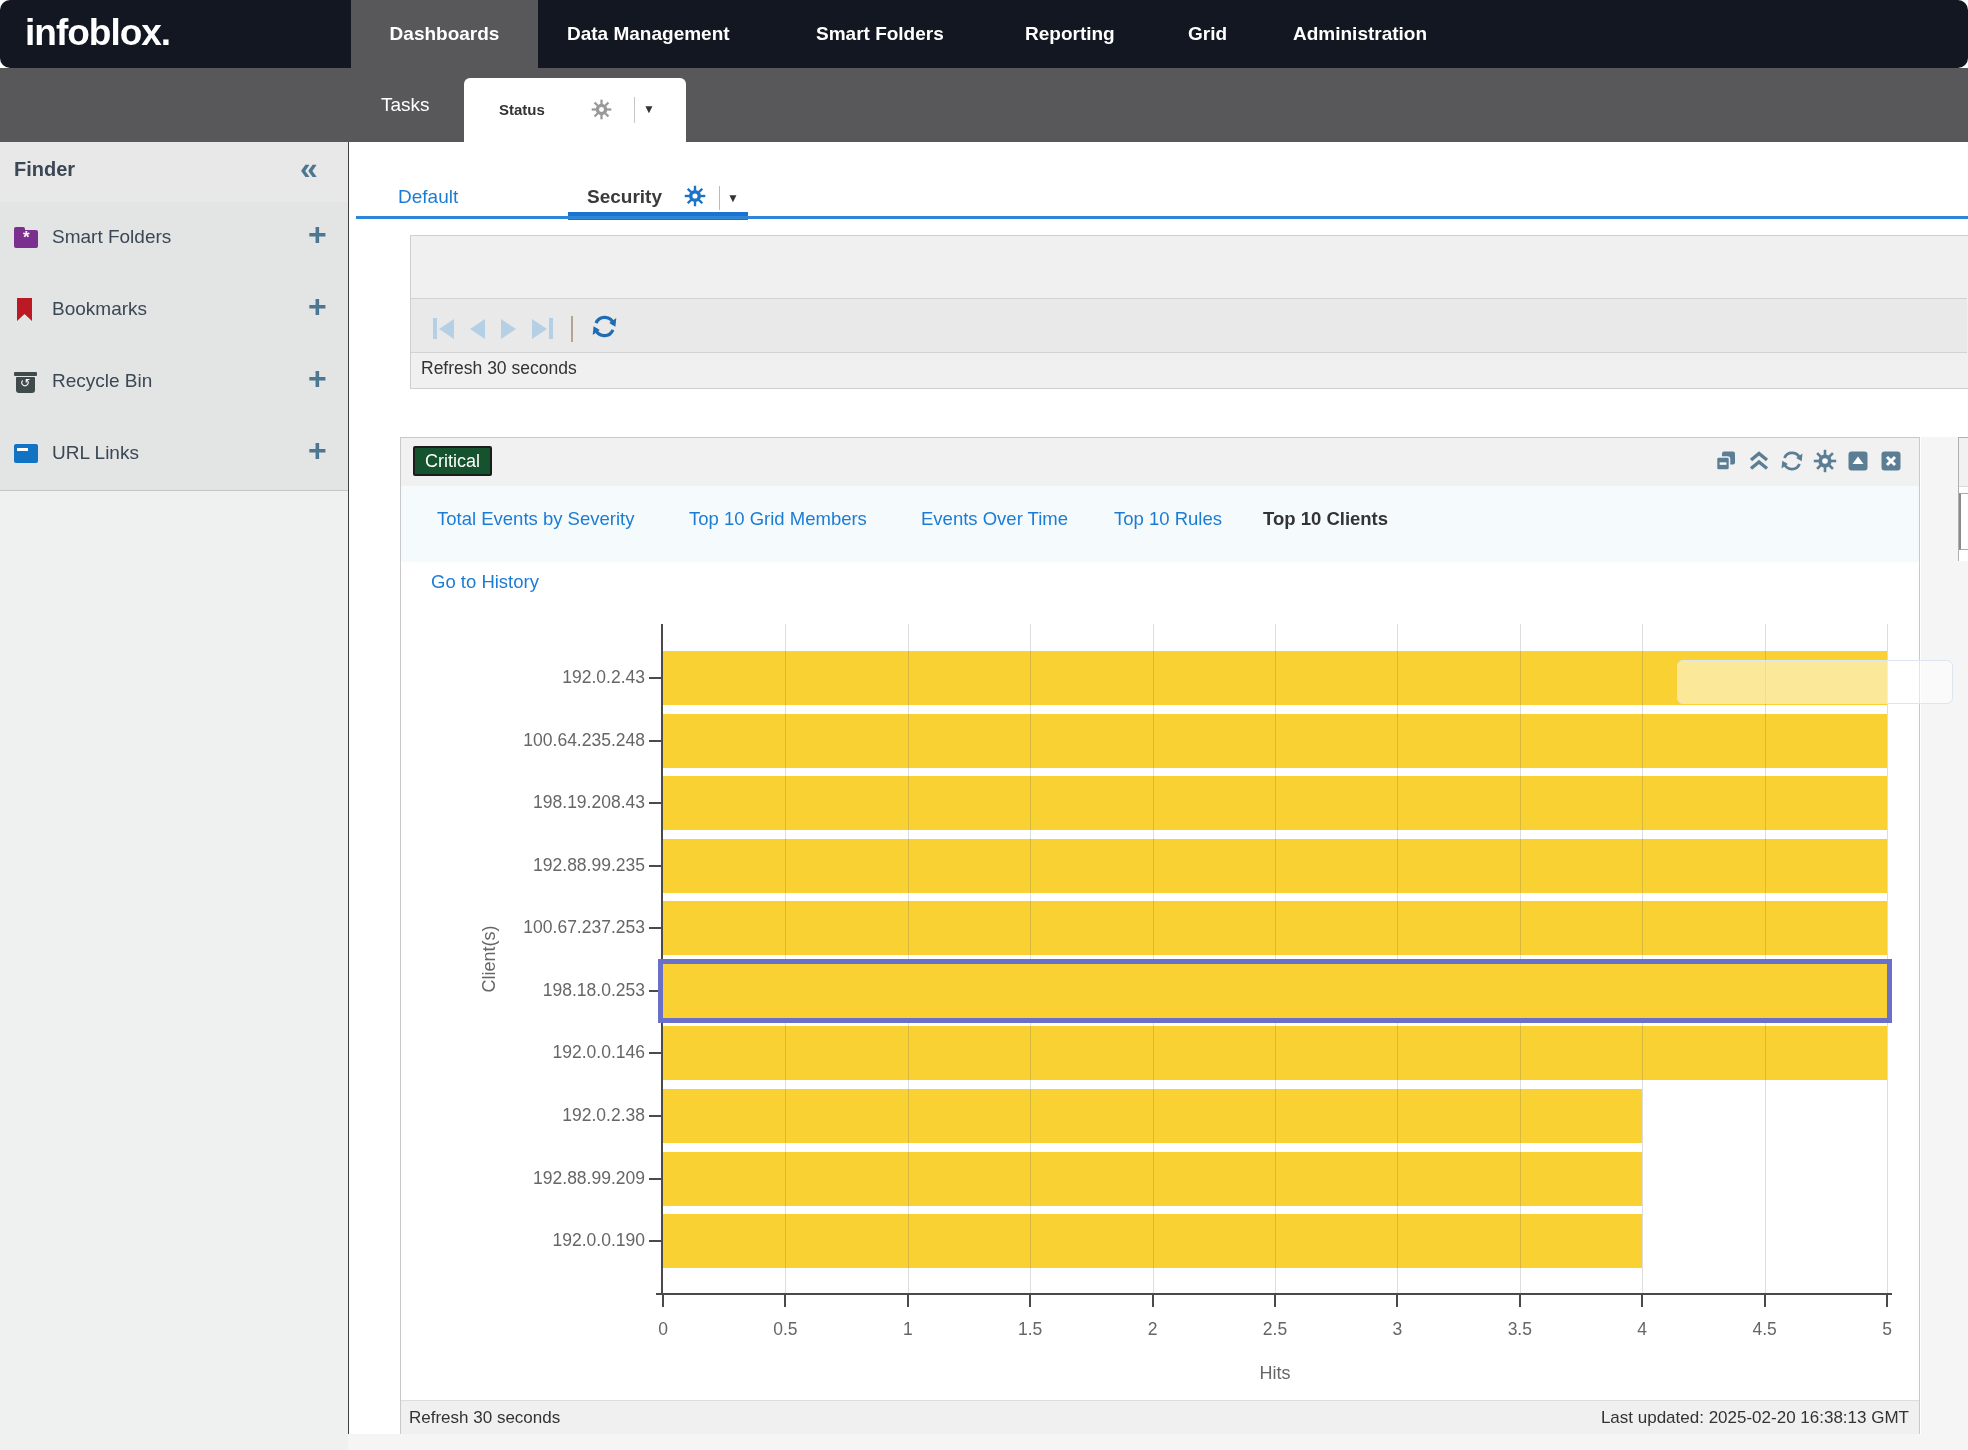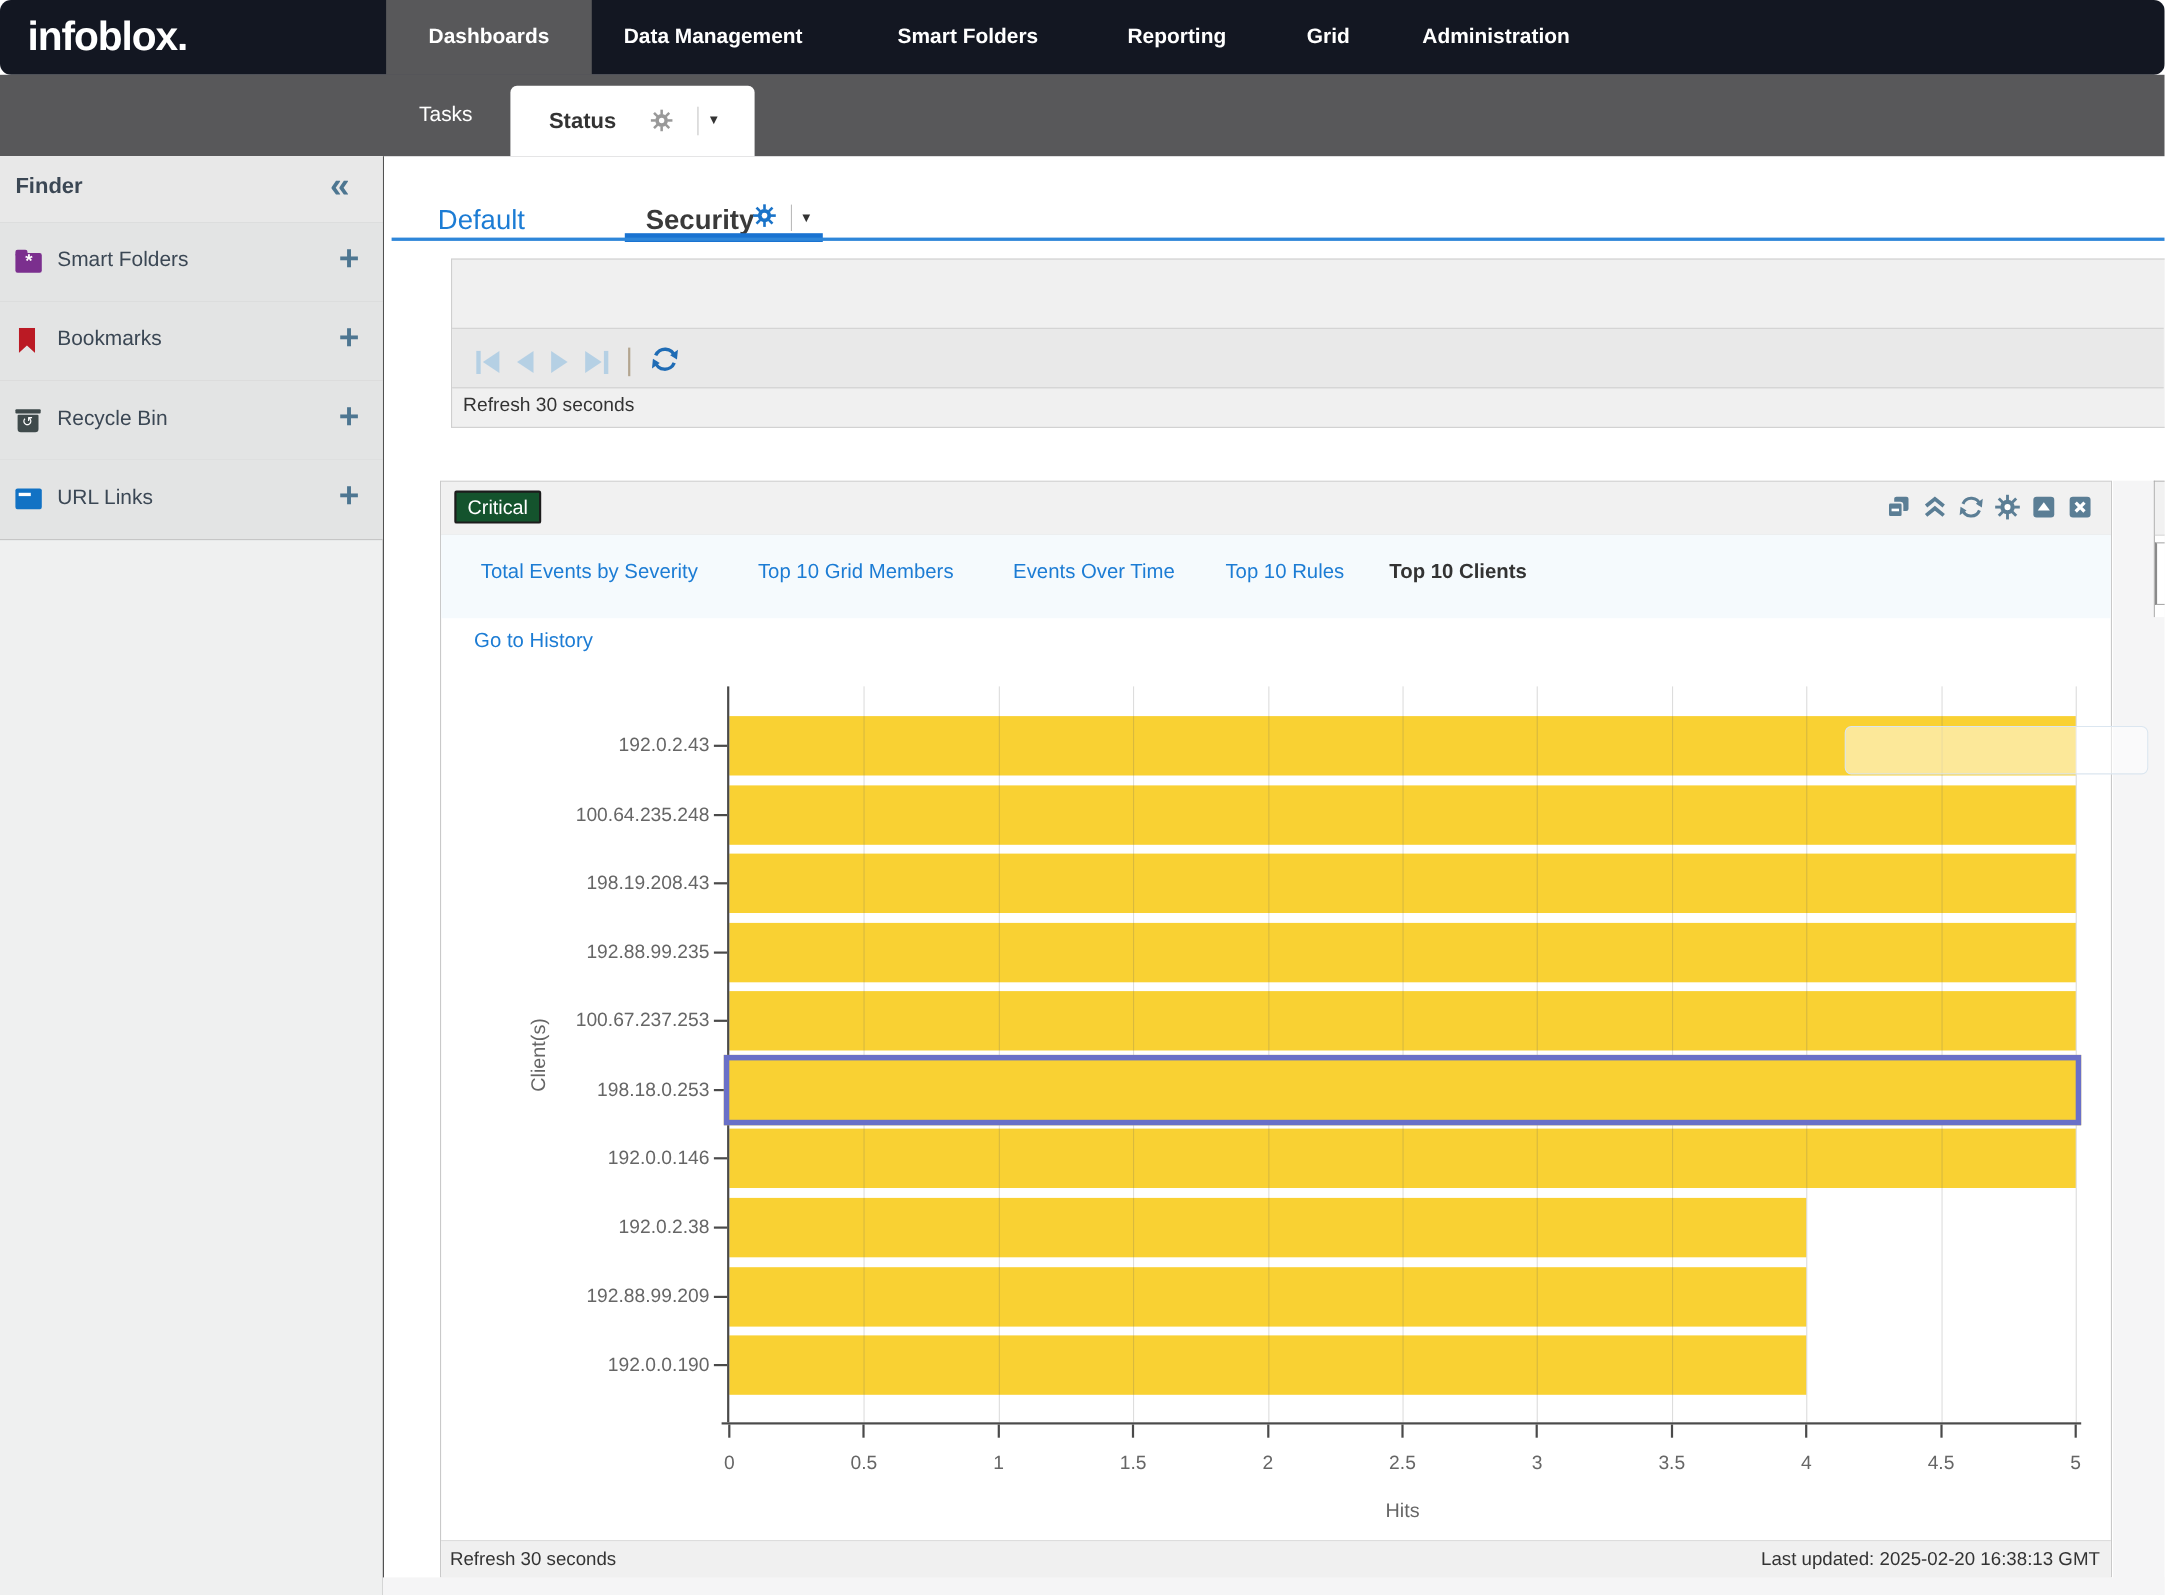--- a/index.html
+++ b/index.html
@@ -10,21 +10,21 @@
   
   #topnav{left:0;top:0;width:1968px;height:68px;background:#131722;border-radius:10px;}
   #logo{left:25px;top:12px;color:#fff;font-size:37px;font-weight:bold;letter-spacing:-1px;}
   .topnav-item{top:0;height:68px;line-height:68px;color:#fff;font-size:19px;font-weight:bold;white-space:nowrap;}
   .topnav-item.active{background:#58585a;text-align:center;}
 
   
   #subnav{left:0;top:68px;width:1968px;height:74px;background:#58585a;}
   #tasks-item{left:381px;top:0;height:74px;line-height:74px;color:#fff;font-size:19px;}
   #status-tab{left:464px;top:10px;width:222px;height:64px;background:#fff;border-radius:6px 6px 0 0;}
-  #status-label{left:35px;top:0;height:64px;line-height:64px;font-size:20px;font-weight:bold;color:#333;}
+  #status-label{left:35px;top:0;height:64px;line-height:64px;font-size:15px;font-weight:bold;color:#333;}
   #status-gear{left:127px;top:21px;}
   #status-divider{left:170px;top:19px;width:1px;height:26px;background:#c5c5c5;}
   #status-caret{left:179px;top:24px;font-size:12px;color:#333;}
 
   
   #sidebar{left:0;top:142px;width:348px;height:1308px;background:#eff0f0;border-right:1px solid #404040;}
   #finder-header{left:0;top:0;width:348px;height:60px;background:#e8e8e8;border-bottom:1px solid #b5b5b5;}
   #finder-title{left:14px;top:16px;font-size:20px;font-weight:bold;color:#3b4754;}
   #finder-collapse{left:300px;top:8px;font-size:32px;font-weight:bold;color:#4d7691;}
   .finder-row{left:0;width:348px;height:72px;background:#e3e4e4;border-bottom:1px solid #c6c6c6;}
@@ -40,21 +40,21 @@
      clip-path:polygon(0 0,100% 0,100% 100%,50% 70%,0 100%);}
   
   .icon-bin .lid{position:absolute;left:0;top:2px;width:23px;height:4px;background:#3f4a4b;border-radius:1px;}
   .icon-bin .can{position:absolute;left:2px;top:7px;width:19px;height:16px;background:#3f4a4b;border-radius:1px 1px 3px 3px;}
   .icon-bin .rec{position:absolute;left:6px;top:6px;color:#fff;font-size:12px;}
   
   .icon-url .win{position:absolute;left:0;top:2px;width:24px;height:19px;background:#1272c4;border-radius:2px;}
   .icon-url .dash{position:absolute;left:3px;top:6px;width:11px;height:3px;background:#fff;}
 
   
-  .view-link{font-size:25px;}
+  .view-link{font-size:19px;}
   #tab-default{left:398px;top:186px;color:#1c7cd4;}
   #tab-security{left:587px;top:186px;color:#3a3a3a;font-weight:bold;}
   #security-gear{left:684px;top:185px;}
   #security-divider{left:719px;top:186px;width:1px;height:24px;background:#bbb;}
   #security-caret{left:727px;top:191px;font-size:12px;color:#333;}
   #tab-underline{left:568px;top:212px;width:180px;height:8px;background:#1a73d1;}
   #tab-line{left:356px;top:216px;width:1612px;height:3px;background:#2e86d9;}
 
   
   #toolbar-panel{left:410px;top:235px;width:1558px;height:152px;background:#f0f0f0;border:1px solid #cfcfcf;}

